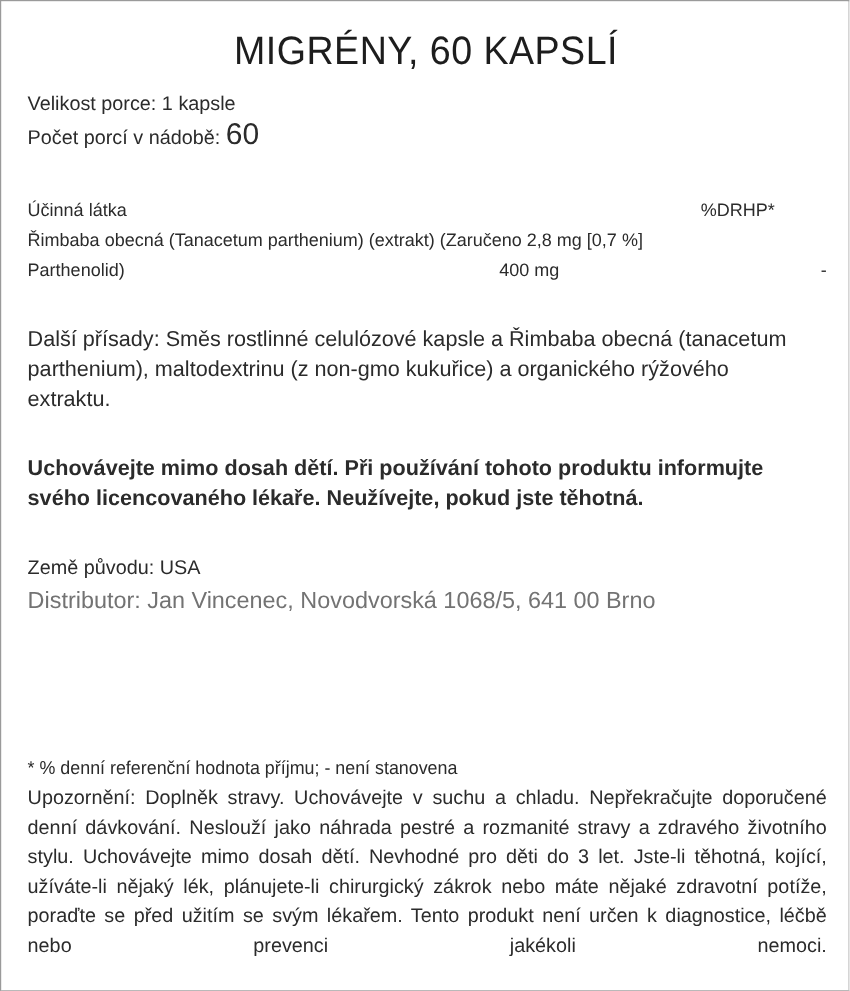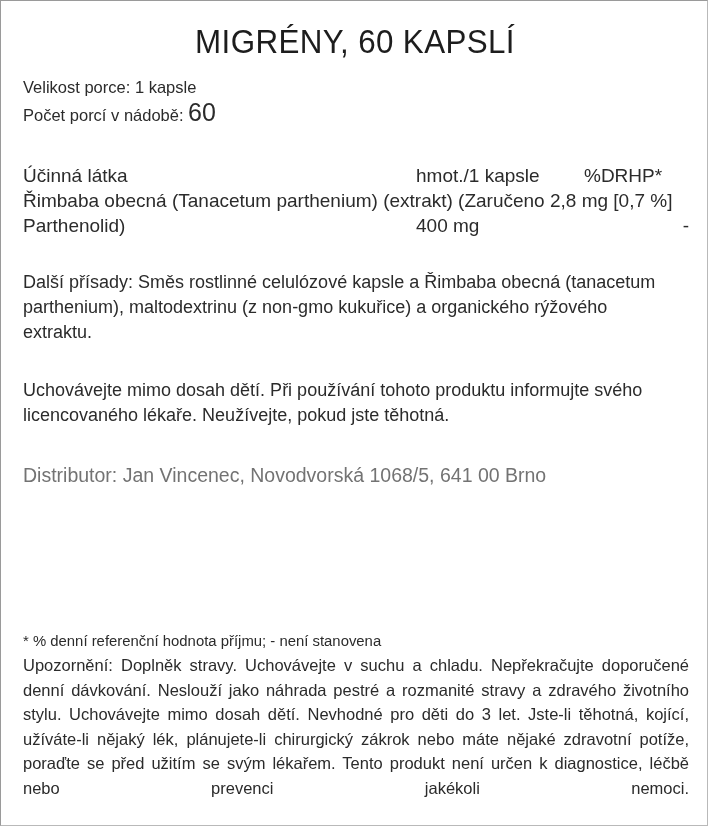--- a/index.html
+++ b/index.html
@@ -58,21 +58,21 @@
   .serving-line .big {
     font-size: 25px;
   }
 
   
   .facts {
     margin-top: 35px;
   }
   .facts-row {
     position: relative;
-    font-size: 19px;
+    font-size: 15px;
     line-height: 25px;
     height: 25px;
     white-space: nowrap;
   }
   .facts-row .col-name {
     position: absolute;
     left: 0;
     top: 0;
   }
   .facts-row .col-amount {
@@ -102,20 +102,21 @@
     line-height: 25px;
     text-align: left;
   }
   .para.other-ingredients {
     margin-top: 32px;
     max-width: 636px;
   }
   .para.warning-doctor {
     margin-top: 33px;
     max-width: 630px;
+    font-weight: bold;
   }
 
   .origin-block {
     margin-top: 33px;
   }
   .origin-line {
     font-size: 16.5px;
     line-height: 25px;
     white-space: nowrap;
   }
@@ -167,41 +168,41 @@
       <div class="serving-line">Velikost porce: 1 kapsle</div>
       <div class="serving-line">
         <span>Počet porcí v nádobě: </span><span class="big">60</span>
       </div>
     </div>
 
     <div class="facts">
 
       <div class="facts-row">
         <span class="col-name">Účinná látka</span>
-        <span class="col-amount">hmot./1 kapsle</span>
         <span class="col-dv">%DRHP*</span>
       </div>
 
       <div class="facts-row ingredient-name">
         <span class="col-name">Řimbaba obecná (Tanacetum parthenium) (extrakt) (Zaručeno 2,8 mg [0,7 %]</span>
       </div>
 
       <div class="facts-row">
         <span class="col-name">Parthenolid)</span>
         <span class="col-amount">400 mg</span>
         <span class="col-dv dash">-</span>
       </div>
 
     </div>
 
     <p class="para other-ingredients">Další přísady: Směs rostlinné celulózové kapsle a Řimbaba obecná (tanacetum parthenium), maltodextrinu (z non-gmo kukuřice) a organického rýžového extraktu.</p>
 
     <p class="para warning-doctor">Uchovávejte mimo dosah dětí. Při používání tohoto produktu informujte svého licencovaného lékaře. Neužívejte, pokud jste těhotná.</p>
 
     <div class="origin-block">
+      <div class="origin-line">Země původu: USA</div>
       <div class="distributor-line">Distributor: Jan Vincenec, Novodvorská 1068/5, 641 00 Brno</div>
     </div>
 
     <div class="footnote-block">
       <div class="footnote">* % denní referenční hodnota příjmu; - není stanovena</div>
       <p class="caution">Upozornění: Doplněk stravy. Uchovávejte v suchu a chladu. Nepřekračujte doporučené denní dávkování. Neslouží jako náhrada pestré a rozmanité stravy a zdravého životního stylu. Uchovávejte mimo dosah dětí. Nevhodné pro děti do 3 let. Jste-li těhotná, kojící, užíváte-li nějaký lék, plánujete-li chirurgický zákrok nebo máte nějaké zdravotní potíže, poraďte se před užitím se svým lékařem. Tento produkt není určen k diagnostice, léčbě nebo prevenci jakékoli nemoci.</p>
     </div>
 
   </div>
 </div>

